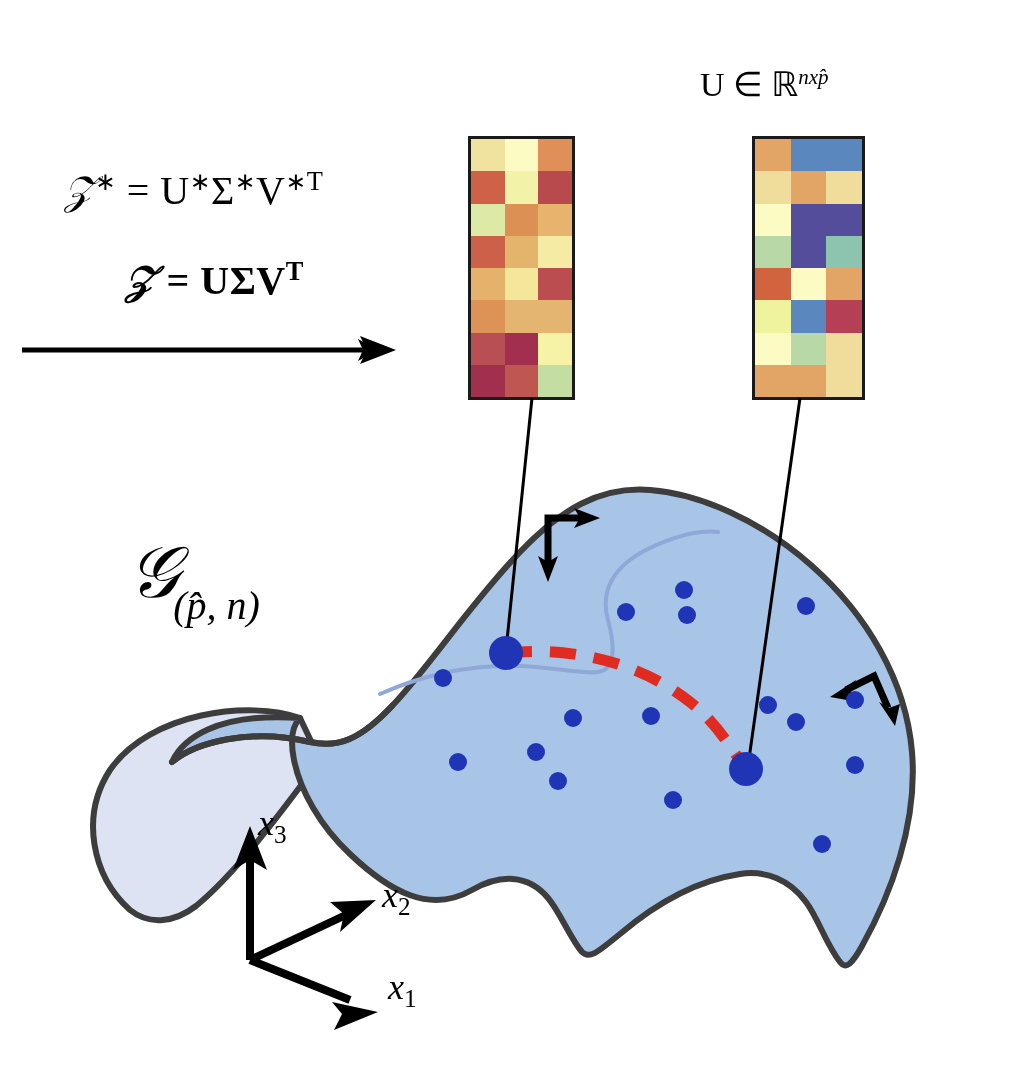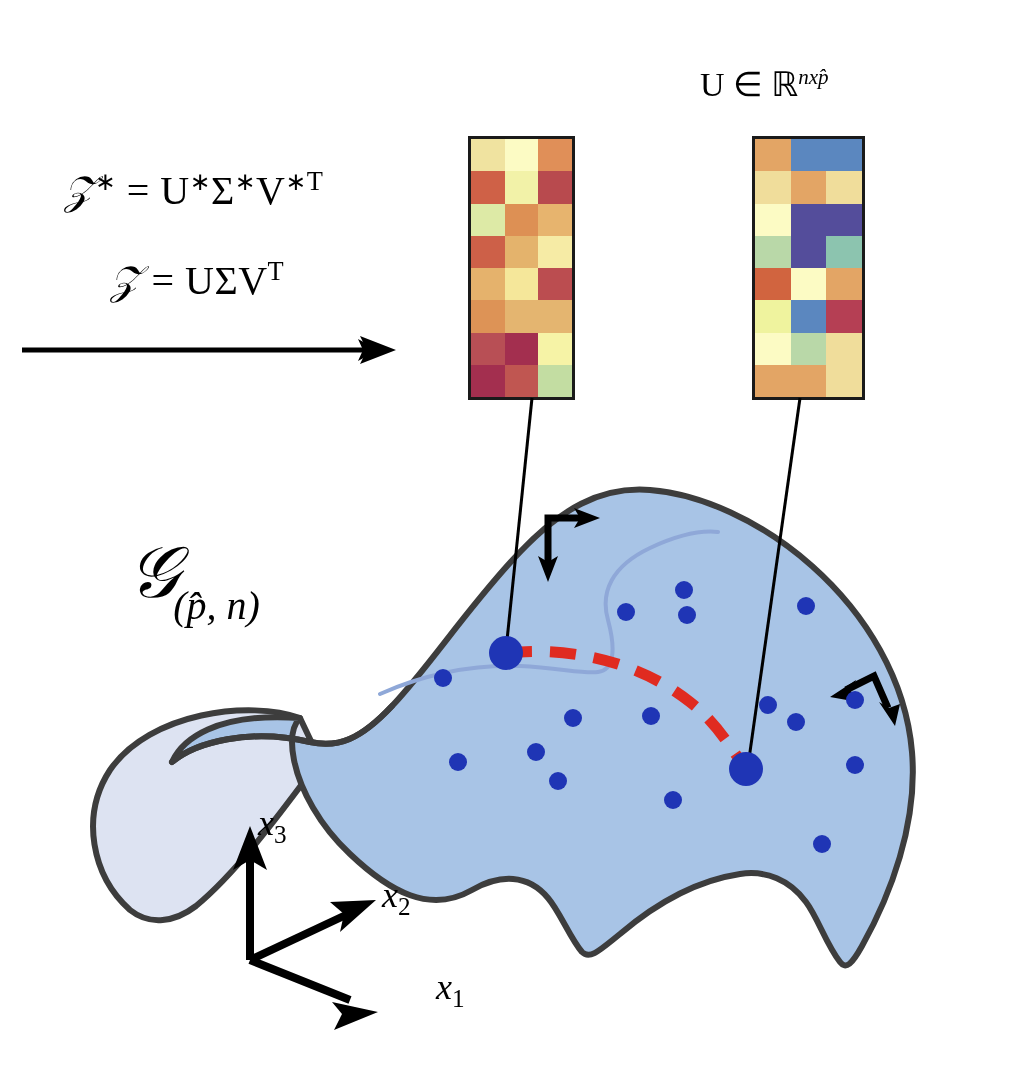--- a/index.html
+++ b/index.html
@@ -78,21 +78,21 @@
 <body>
 
 <div id="figure">
 
   <div class="math eq" style="left:30px; top:168px;">
     <span class="cal">𝒵</span><span class="sup">∗</span>
     <span>=</span>
     <span>U</span><span class="sup">∗</span><span>Σ</span><span class="sup">∗</span><span>V</span><span class="sup">∗</span><span class="supT">T</span>
   </div>
 
-  <div class="math eq" style="left:76px; top:258px;">
+  <div class="math eq" style="left:91px; top:258px;font-weight:bold;">
     <span class="cal">𝒵</span>
     <span>=</span>
     <span>U</span><span>Σ</span><span>V</span><span class="supT">T</span>
   </div>
 
 
   <div class="mat-label" style="left:700px; top:64px;">
     <span>U</span>
     <span>∈</span>
     <span>ℝ</span><span class="sup ital">nxp̂</span>
@@ -256,17 +256,17 @@
   <div class="g-label" style="left:128px; top:530px;">
     <span class="g-main">𝒢</span><span class="g-sub" style="position:relative; top:22px; left:-6px;">(p̂, n)</span>
   </div>
 
   <div class="axis-label" style="left:258px; top:802px;text-align:center;">
     <span>x</span><sub>3</sub>
   </div>
   <div class="axis-label" style="left:382px; top:874px;">
     <span>x</span><sub>2</sub>
   </div>
-  <div class="axis-label" style="left:388px; top:966px;margin-left:48px;">
+  <div class="axis-label" style="left:388px; top:966px;">
     <span>x</span><sub>1</sub>
   </div>
 
 </div>
 
 </body></html>

